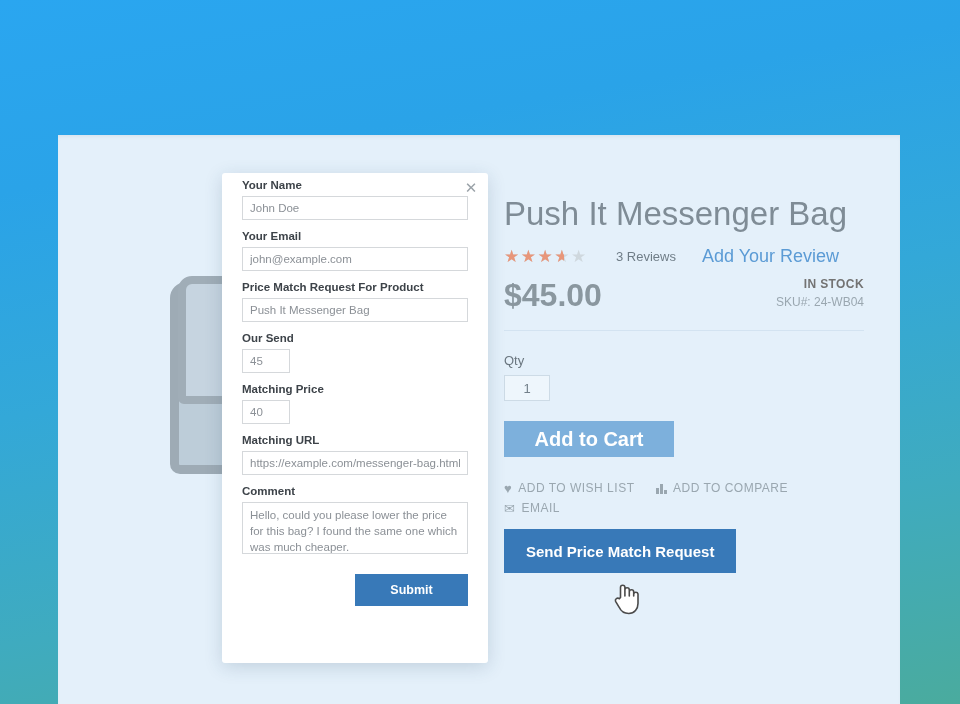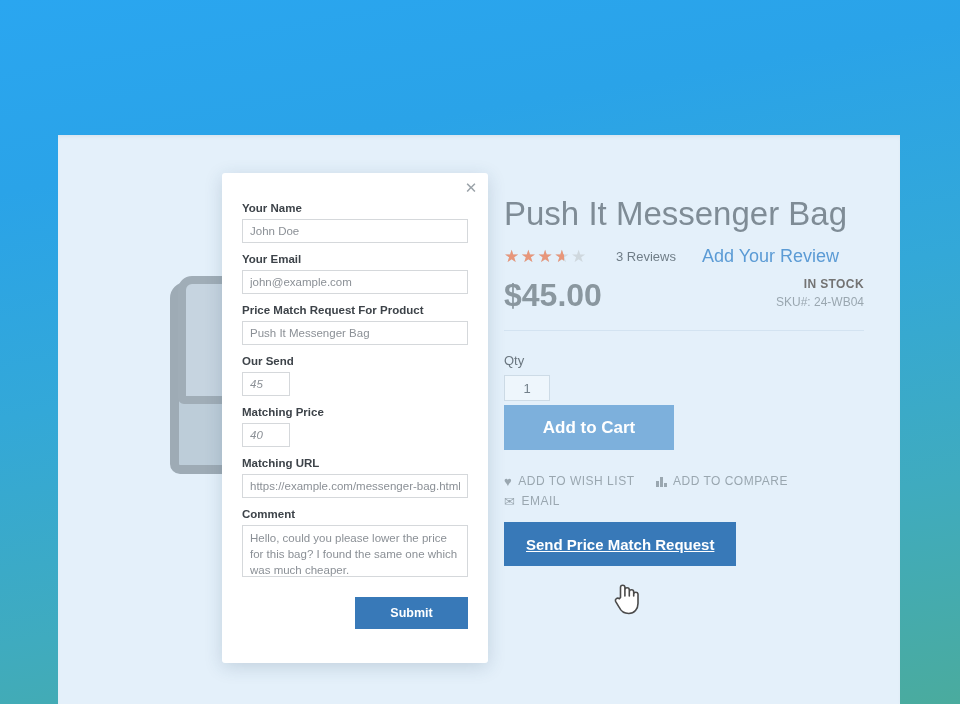--- a/index.html
+++ b/index.html
@@ -148,25 +148,25 @@
   #qty-input {
     width: 46px; height: 26px;
     background: #eef6fc;
     border: 1px solid #cddbe6;
     font-size: 13px; color: #73808a;
     text-align: center;
     font-family: "Liberation Sans", sans-serif;
     box-sizing: border-box;
   }
   #add-to-cart {
-    margin-top: 4px;
-    width: 170px; height: 45px;
+    margin-top: 20px;
+    width: 170px; height: 36px;
     background: #7db0dc;
     color: #ffffff;
-    font-size: 17px; font-weight: 700;
+    font-size: 20px; font-weight: 700;
     border: none; cursor: pointer;
     font-family: "Liberation Sans", sans-serif;
   }
 
   #link-row {
     margin-top: 24px;
     display: flex; flex-wrap: wrap; align-items: center;
     gap: 6px 22px;
     max-width: 300px;
   }
@@ -183,55 +183,54 @@
   .bars-ic i:nth-child(3){ height: 4px; }
 
   #send-request {
     margin-top: 14px;
     height: 44px; padding: 0 22px;
     background: #3879b8;
     color: #ffffff;
     font-size: 15px; font-weight: 700;
     border: none; cursor: pointer;
     font-family: "Liberation Sans", sans-serif;
-    text-decoration: underline;
   }
 
   
   #modal {
     position: absolute;
     left: 222px; top: 173px;
     width: 266px; height: 490px;
     background: #ffffff;
     border-radius: 3px;
     box-shadow: 0 4px 18px rgba(40,70,100,.18);
     z-index: 5;
   }
   #modal-close {
     position: absolute; right: 8px; top: 6px;
     width: 18px; height: 18px;
     font-size: 15px; line-height: 18px; text-align: center;
     color: #9aa2a8; cursor: pointer;
   }
-  #modal-body { padding: 29px 20px 0 20px; }
+  #modal-body { padding: 6px 20px 0 20px; }
   .field { margin-bottom: 10px; }
   .f-label {
     font-size: 11.5px; font-weight: 700; color: #3d4349;
     margin-bottom: 5px;
   }
   .f-input {
     width: 100%; height: 24px;
     border: 1px solid #d5d8db;
     background: #fff;
     font-size: 11.5px; color: #8b9096;
     padding: 0 7px;
     box-sizing: border-box;
     font-family: "Liberation Sans", sans-serif;
   }
-  .f-input.small { width: 48px; text-align: left; font-style: italic; }
+  .f-input.small { width: 48px; text-align: left; }
   .f-area {
     width: 100%; height: 52px;
     border: 1px solid #d5d8db;
     background: #fff;
     font-size: 11.5px; color: #8b9096;
     line-height: 16px;
     padding: 4px 7px;
     box-sizing: border-box;
     resize: none;
     font-family: "Liberation Sans", sans-serif;

